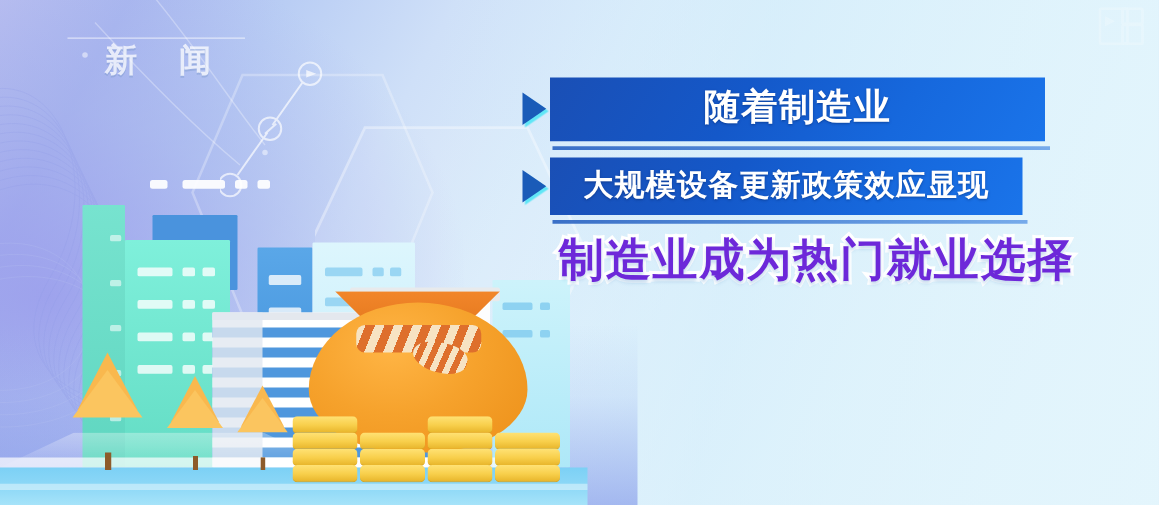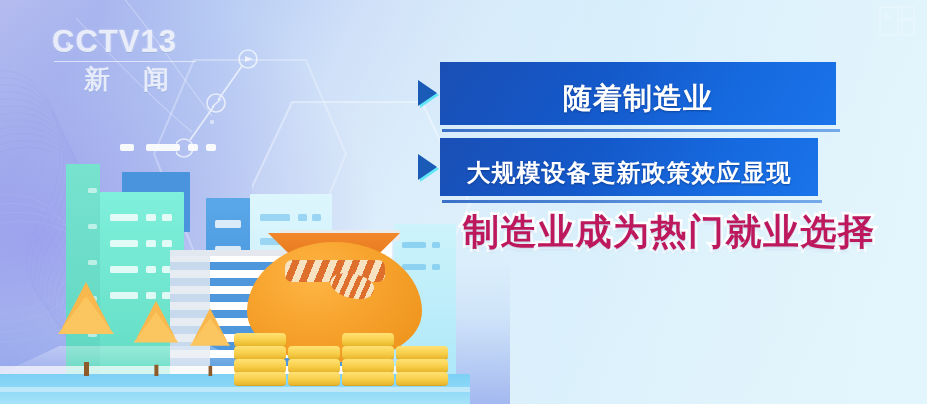--- a/index.html
+++ b/index.html
@@ -142,21 +142,21 @@
   .arrow{
     position:absolute;left:0;top:50%;transform:translateY(-50%);
     width:0;height:0;
     border-top:13px solid transparent;border-bottom:13px solid transparent;
     border-left:19px solid #1a5bb8;
     filter:drop-shadow(2px 2px 0 rgba(90,230,245,.95));
   }
   .box{
     margin-left:22px;position:relative;
     background:linear-gradient(122deg,#1a4fb5 0%,#1458c9 38%,#1668dd 70%,#1a74ea 100%);
-    padding:20px 14px 9px;
+    padding:8px 14px 9px;
     box-sizing:border-box;
   }
   .box::after{
     content:"";position:absolute;left:2px;right:-4px;bottom:-7px;height:3px;
     background:linear-gradient(90deg, rgba(30,90,190,.85), rgba(30,110,220,.55));
   }
   .box .line{
     color:#ffffff;font-weight:700;
     font-family:"Liberation Sans","DejaVu Sans",sans-serif;
     text-align:center;white-space:nowrap;
@@ -165,23 +165,23 @@
   }
   .box.two .line:first-child{font-size:25px;line-height:1.20;}
   .box.two .line:last-child{font-size:29px;line-height:1.16;}
   .box.one .line{font-size:24px;line-height:1.22;}
 
   .box1{width:396px;}
   .box2{width:378px;}
   .box3{width:344px;}
 
   .plain{
-    margin-left:16px;margin-top:6px;
+    margin-left:0;margin-top:6px;
     font-size:36px;font-weight:700;letter-spacing:1.5px;
-    color:#be185d;white-space:nowrap;
+    color:#6d28d9;white-space:nowrap;
     -webkit-text-stroke:5px #ffffff;
     paint-order:stroke fill;
     text-shadow:0 2px 3px rgba(120,170,215,.45);
     padding-left:29px;
   }
 
   
   .wm{
     position:absolute;right:12px;top:6px;width:36px;height:28px;
     opacity:.22;
@@ -243,23 +243,20 @@
       <line x1="42" y1="56" x2="66" y2="22"></line>
       <circle cx="8" cy="104" r="9"></circle>
       <circle cx="40" cy="59" r="9"></circle>
       <circle cx="72" cy="15" r="9"></circle>
     </g>
     <path d="M69,12 L77,15 L69,18 Z" fill="#ffffff" opacity="0.95"></path>
     <line x1="36" y1="63" x2="45" y2="55" stroke="#ffffff" stroke-width="1.6" opacity="0.9"></line>
   </svg>
 
   <div class="logo-wrap">
-    <div class="logo-main">
-      <span>CCTV</span><span class="logo-13">13</span>
-    </div>
     <div class="logo-rule"></div>
     <div class="logo-sub">新 闻</div>
   </div>
 
   <div class="wm">
     <div class="wm-b" style="left:0;top:0;width:20px;height:26px;"></div>
     <div class="wm-b" style="left:18px;top:0;width:14px;height:10px;"></div>
     <div class="wm-b" style="left:18px;top:13px;width:14px;height:13px;"></div>
     <svg style="position:absolute;left:4px;top:6px;width:12px;height:12px;">
       <path d="M1,1 L9,5 L1,9 Z" fill="#ffffff"></path>

